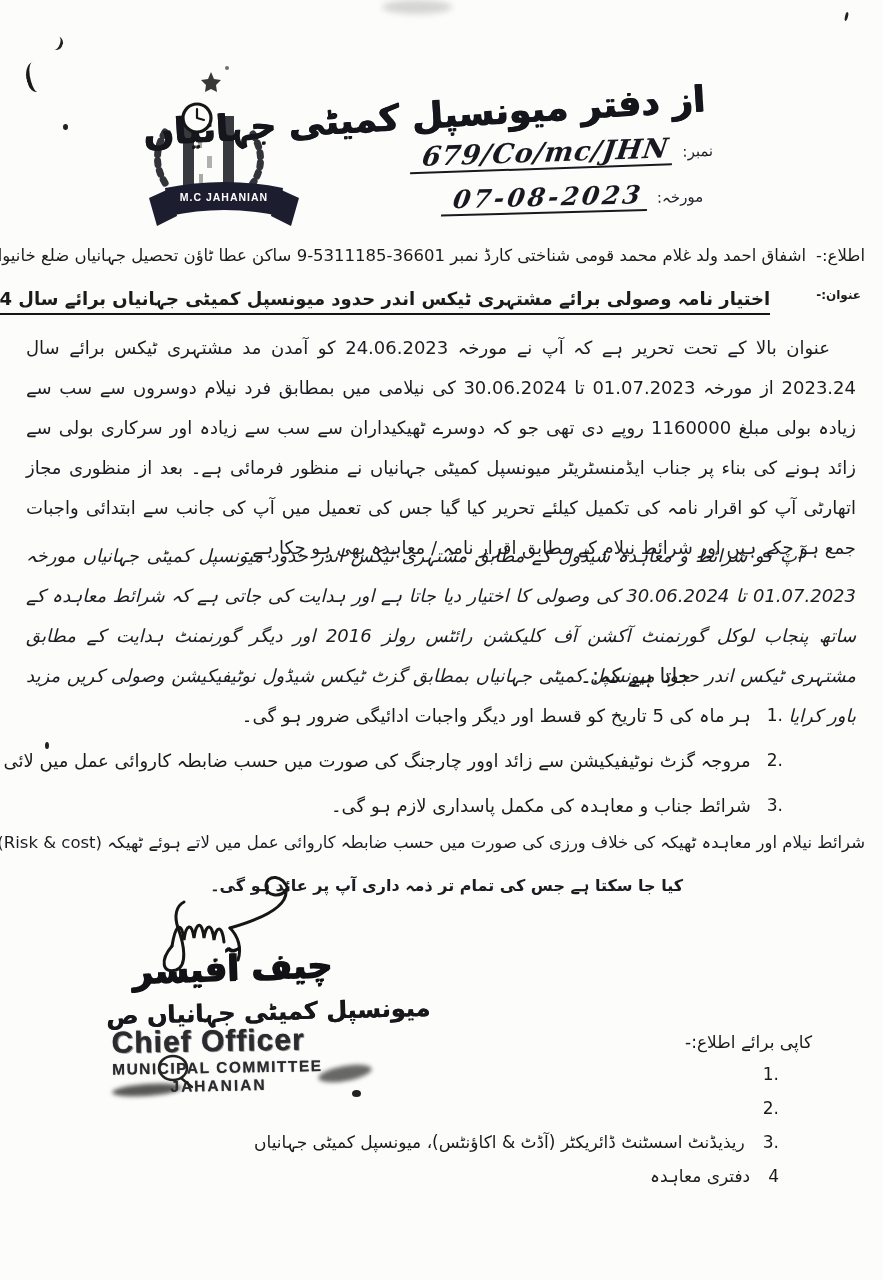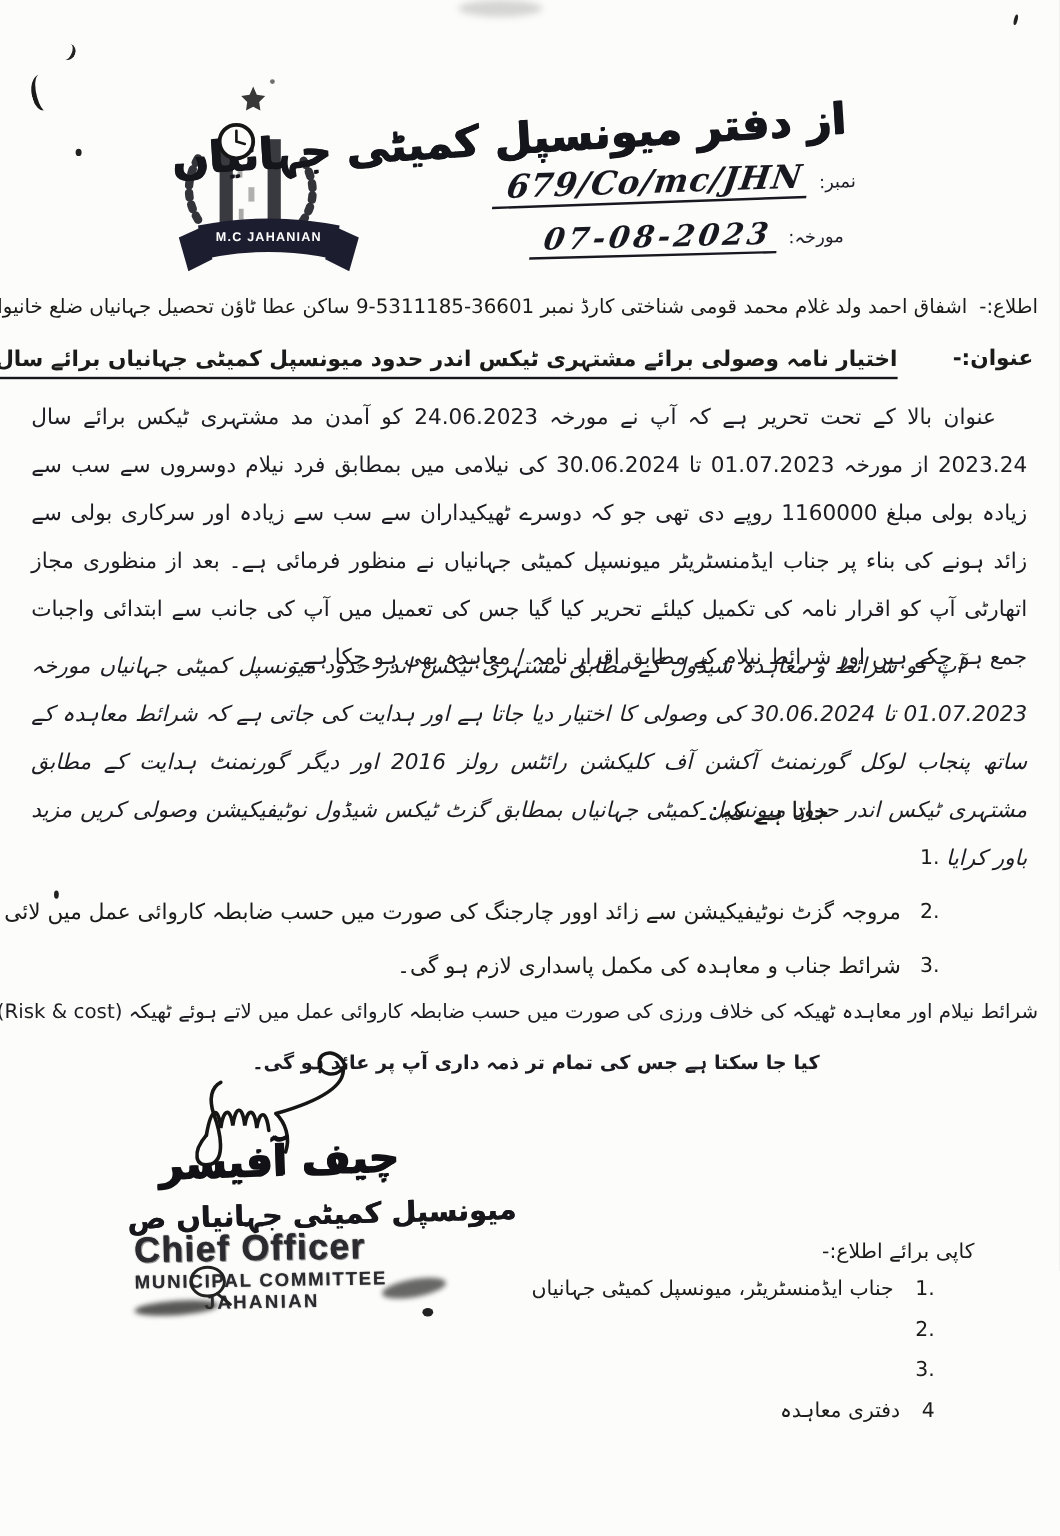--- a/index.html
+++ b/index.html
@@ -26,21 +26,21 @@
     direction:ltr;transform:skewX(-10deg);color:#181820;
     border-bottom:2.5px solid #181820;padding:0 6px 1px 10px;line-height:1.05;
   }
   .ref-val{font-size:27px;letter-spacing:1px;}
   .date-val{font-size:25px;letter-spacing:3px;}
 
   
   .addr{font-size:16.5px;direction:rtl;text-align:right;white-space:nowrap;}
   .addr .lbl{margin-left:10px;}
   .subject-row{display:flex;direction:rtl;column-gap:46px;align-items:flex-start;}
-  .subject-label{font-size:18px;font-weight:bold;}
+  .subject-label{font-size:12px;font-weight:bold;}
   .subject-title{
     font-size:18px;font-weight:bold;white-space:nowrap;
     border-bottom:2px solid #15151c;padding-bottom:4px;
   }
   .para{
     direction:rtl;text-align:justify;font-size:18px;line-height:40px;color:#1c1c22;
   }
   .p1{text-indent:26px;}
   .p2{text-indent:54px;font-style:italic;}
   .tail{direction:rtl;font-size:21px;}
@@ -131,20 +131,21 @@
   </div>
 
   <div class="abs para p1" style="left:26px;top:328px;width:830px;">عنوان بالا کے تحت تحریر ہے کہ آپ نے مورخہ 24.06.2023 کو آمدن مد مشتہری ٹیکس برائے سال 2023.24 از مورخہ 01.07.2023 تا 30.06.2024 کی نیلامی میں بمطابق فرد نیلام دوسروں سے سب سے زیادہ بولی مبلغ 1160000 روپے دی تھی جو کہ دوسرے ٹھیکیداران سے سب سے زیادہ اور سرکاری بولی سے زائد ہونے کی بناء پر جناب ایڈمنسٹریٹر میونسپل کمیٹی جہانیاں نے منظور فرمائی ہے۔ بعد از منظوری مجاز اتھارٹی آپ کو اقرار نامہ کی تکمیل کیلئے تحریر کیا گیا جس کی تعمیل میں آپ کی جانب سے ابتدائی واجبات جمع ہو چکے ہیں اور شرائط نیلام کے مطابق اقرار نامہ / معاہدہ بھی ہو چکا ہے۔</div>
 
   <div class="abs para p2" style="left:26px;top:536px;width:830px;">آپ کو شرائط و معاہدہ شیڈول کے مطابق مشتہری ٹیکس اندر حدود میونسپل کمیٹی جہانیاں مورخہ 01.07.2023 تا 30.06.2024 کی وصولی کا اختیار دیا جاتا ہے اور ہدایت کی جاتی ہے کہ شرائط معاہدہ کے ساتھ پنجاب لوکل گورنمنٹ آکشن آف کلیکشن رائٹس رولز 2016 اور دیگر گورنمنٹ ہدایت کے مطابق مشتہری ٹیکس اندر حدود میونسپل کمیٹی جہانیاں بمطابق گزٹ ٹیکس شیڈول نوٹیفیکیشن وصولی کریں مزید باور کرایا</div>
   <div class="abs tail" style="right:192px;top:664px;">جاتا ہے کہ:۔</div>
 
   <div class="abs cond-list" style="right:100px;top:700px;width:740px;">
     <div class="item">
       <span class="num">1.</span>
+      <span class="txt">ہر ماہ کی 5 تاریخ کو قسط اور دیگر واجبات ادائیگی ضرور ہو گی۔</span>
     </div>
     <div class="item">
       <span class="num">2.</span>
       <span class="txt">مروجہ گزٹ نوٹیفیکیشن سے زائد اوور چارجنگ کی صورت میں حسب ضابطہ کاروائی عمل میں لائی جائے گی۔</span>
     </div>
     <div class="item">
       <span class="num">3.</span>
       <span class="txt">شرائط جناب و معاہدہ کی مکمل پاسداری لازم ہو گی۔</span>
     </div>
   </div>
@@ -178,27 +179,27 @@
     </svg>
   </div>
   <div class="abs smudge" style="left:112px;top:1084px;width:70px;height:12px;transform:rotate(-4deg);opacity:.8;"></div>
   <div class="abs smudge" style="left:318px;top:1066px;width:54px;height:15px;transform:rotate(-10deg);opacity:.72;"></div>
   <div class="abs mark" style="left:352px;top:1090px;width:9px;height:7px;"></div>
 
   <div class="abs cc-head" style="right:71px;top:1032px;">کاپی برائے اطلاع:-</div>
   <div class="abs cc-list" style="right:104px;top:1062px;width:620px;">
     <div class="item">
       <span class="num">1.</span>
-      <span class="txt">جناب ایڈمنسٹریٹر، میونسپل کمیٹی جہانیاں</span>
     </div>
     <div class="item">
       <span class="num">2.</span>
     </div>
     <div class="item">
       <span class="num">3.</span>
+      <span class="txt">ریذیڈنٹ اسسٹنٹ ڈائریکٹر (آڈٹ &amp; اکاؤنٹس)، میونسپل کمیٹی جہانیاں</span>
     </div>
     <div class="item">
       <span class="num">4</span>
       <span class="txt">دفتری معاہدہ</span>
     </div>
   </div>
 
 </div>
 
 </body></html>

